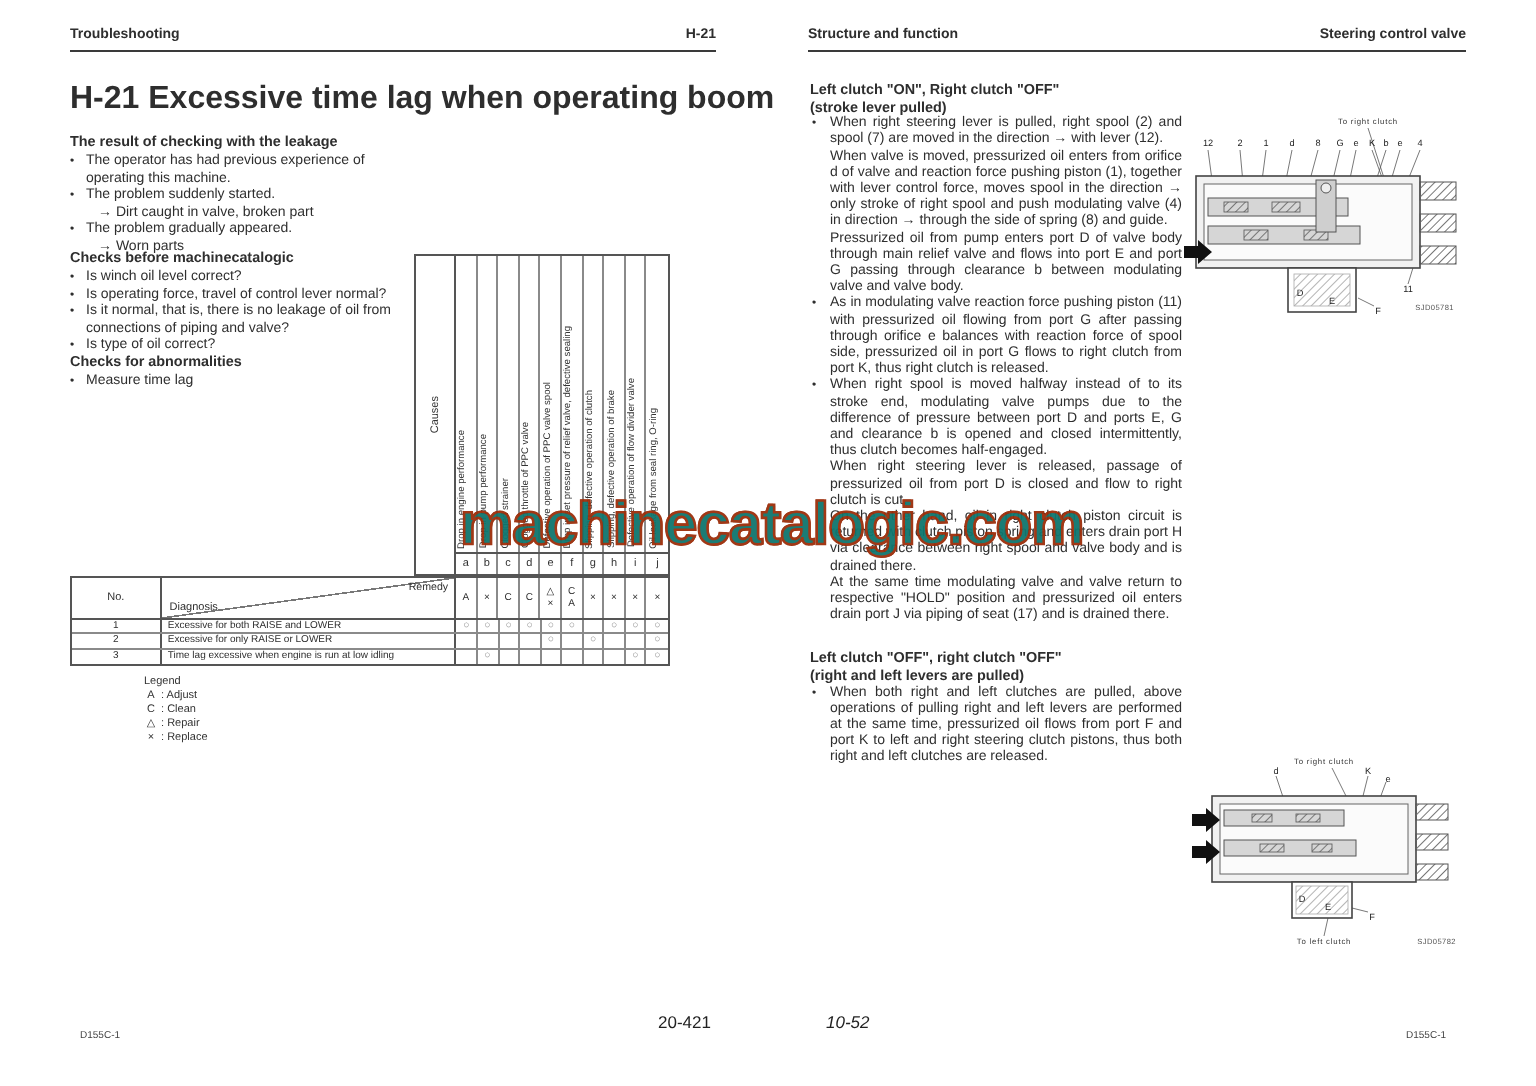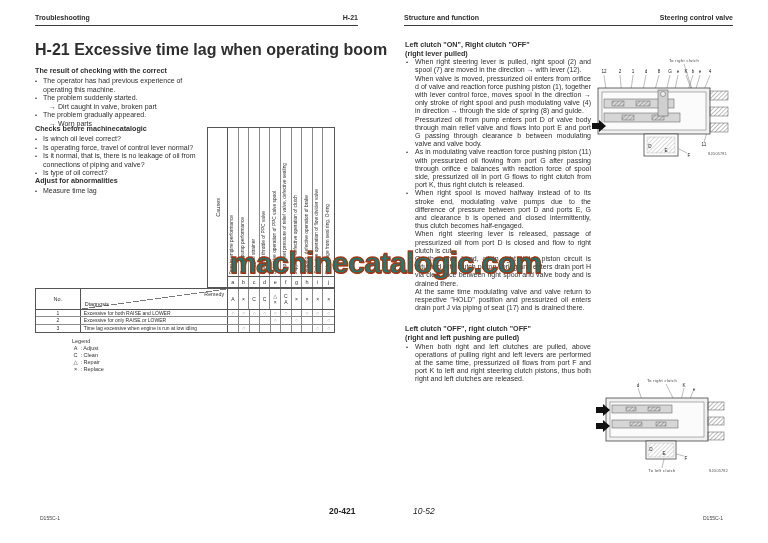--- a/index.html
+++ b/index.html
@@ -101,21 +101,21 @@
 <body>
 
 <div class="page-header" id="header-left">
   <span class="hl">Troubleshooting</span>
   <span class="hr">H-21</span>
 </div>
 
 <div id="doc-title">H-21 Excessive time lag when operating boom</div>
 
 <div class="checklist-section" style="top:66px;">
-  <div class="cl-heading">The result of checking with the correct</div>
+  <div class="cl-heading">The result of checking with the leakage</div>
   <div id="items-0">
       <div class="bullet-item">
         <span class="bmark">•</span>
         <span class="btext">The operator has had previous experience of operating this machine.</span>
       </div>
       <div class="bullet-item">
         <span class="bmark">•</span>
         <span class="btext">The problem suddenly started.</span>
       </div>
       <div class="bsub">→ Dirt caught in valve, broken part</div>
@@ -141,21 +141,21 @@
         <span class="bmark">•</span>
         <span class="btext">Is it normal, that is, there is no leakage of oil from connections of piping and valve?</span>
       </div>
       <div class="bullet-item">
         <span class="bmark">•</span>
         <span class="btext">Is type of oil correct?</span>
       </div>
     </div>
 </div>
 <div class="checklist-section" style="top:176px;">
-  <div class="cl-heading">Adjust for abnormalities</div>
+  <div class="cl-heading">Checks for abnormalities</div>
   <div id="items-2">
       <div class="bullet-item">
         <span class="bmark">•</span>
         <span class="btext">Measure time lag</span>
       </div>
     </div>
 </div>
 
 <div id="causes-box">
   <div id="causes-label-cell">
@@ -300,43 +300,43 @@
   <div>Legend</div>
   <div id="legend-entries">
       <div class="legend-entry"><span class="sym">A</span><span> :  Adjust</span></div>
       <div class="legend-entry"><span class="sym">C</span><span> :  Clean</span></div>
       <div class="legend-entry"><span class="sym">△</span><span> :  Repair</span></div>
       <div class="legend-entry"><span class="sym">×</span><span> :  Replace</span></div>
     </div>
 </div>
 
 <span class="footer-model" style="left:40px;">D155C-1</span>
-<span class="footer-page" style="left:329px;font-weight:bold;">20-421</span>
+<span class="footer-page" style="left:329px;">20-421</span>
 
 <div class="page-header" id="header-right">
   <span class="hl">Structure and function</span>
   <span class="hr">Steering control valve</span>
 </div>
 
 <div id="right-col">
     <div class="rp-section">
       <div class="rp-heading">Left clutch "ON", Right clutch "OFF"</div>
-      <div class="rp-subheading">(right lever pulled)</div>
+      <div class="rp-subheading">(stroke lever pulled)</div>
       <div class="rp-para"><span class="rp-bullet">•</span><span>When right steering lever is pulled, right spool (2) and spool (7) are moved in the direction → with lever (12).</span></div>
       <div class="rp-para"><span>When valve is moved, pressurized oil enters from orifice d of valve and reaction force pushing piston (1), together with lever control force, moves spool in the direction → only stroke of right spool and push modulating valve (4) in direction → through the side of spring (8) and guide.</span></div>
       <div class="rp-para"><span>Pressurized oil from pump enters port D of valve body through main relief valve and flows into port E and port G passing through clearance b between modulating valve and valve body.</span></div>
       <div class="rp-para"><span class="rp-bullet">•</span><span>As in modulating valve reaction force pushing piston (11) with pressurized oil flowing from port G after passing through orifice e balances with reaction force of spool side, pressurized oil in port G flows to right clutch from port K, thus right clutch is released.</span></div>
       <div class="rp-para"><span class="rp-bullet">•</span><span>When right spool is moved halfway instead of to its stroke end, modulating valve pumps due to the difference of pressure between port D and ports E, G and clearance b is opened and closed intermittently, thus clutch becomes half-engaged.</span></div>
       <div class="rp-para"><span>When right steering lever is released, passage of pressurized oil from port D is closed and flow to right clutch is cut.</span></div>
       <div class="rp-para"><span>On the other hand, oil in right clutch piston circuit is returned with clutch piston spring and enters drain port H via clearance between right spool and valve body and is drained there.</span></div>
       <div class="rp-para"><span>At the same time modulating valve and valve return to respective "HOLD" position and pressurized oil enters drain port J via piping of seat (17) and is drained there.</span></div>
     </div>
     <div class="rp-section">
       <div class="rp-heading">Left clutch "OFF", right clutch "OFF"</div>
-      <div class="rp-subheading">(right and left pushing are pulled)</div>
+      <div class="rp-subheading">(right and left levers are pulled)</div>
       <div class="rp-para"><span class="rp-bullet">•</span><span>When both right and left clutches are pulled, above operations of pulling right and left levers are performed at the same time, pressurized oil flows from port F and port K to left and right steering clutch pistons, thus both right and left clutches are released.</span></div>
     </div>
   </div>
 
 <svg id="diagram-1" width="175" height="132" viewBox="0 0 175 132" xmlns="http://www.w3.org/2000/svg">
   <defs>
     <pattern id="h1" width="3" height="3" patternUnits="userSpaceOnUse" patternTransform="rotate(45)">
       <line x1="0" y1="0" x2="0" y2="3" stroke="#777" stroke-width="1"></line>
     </pattern>
   </defs>

